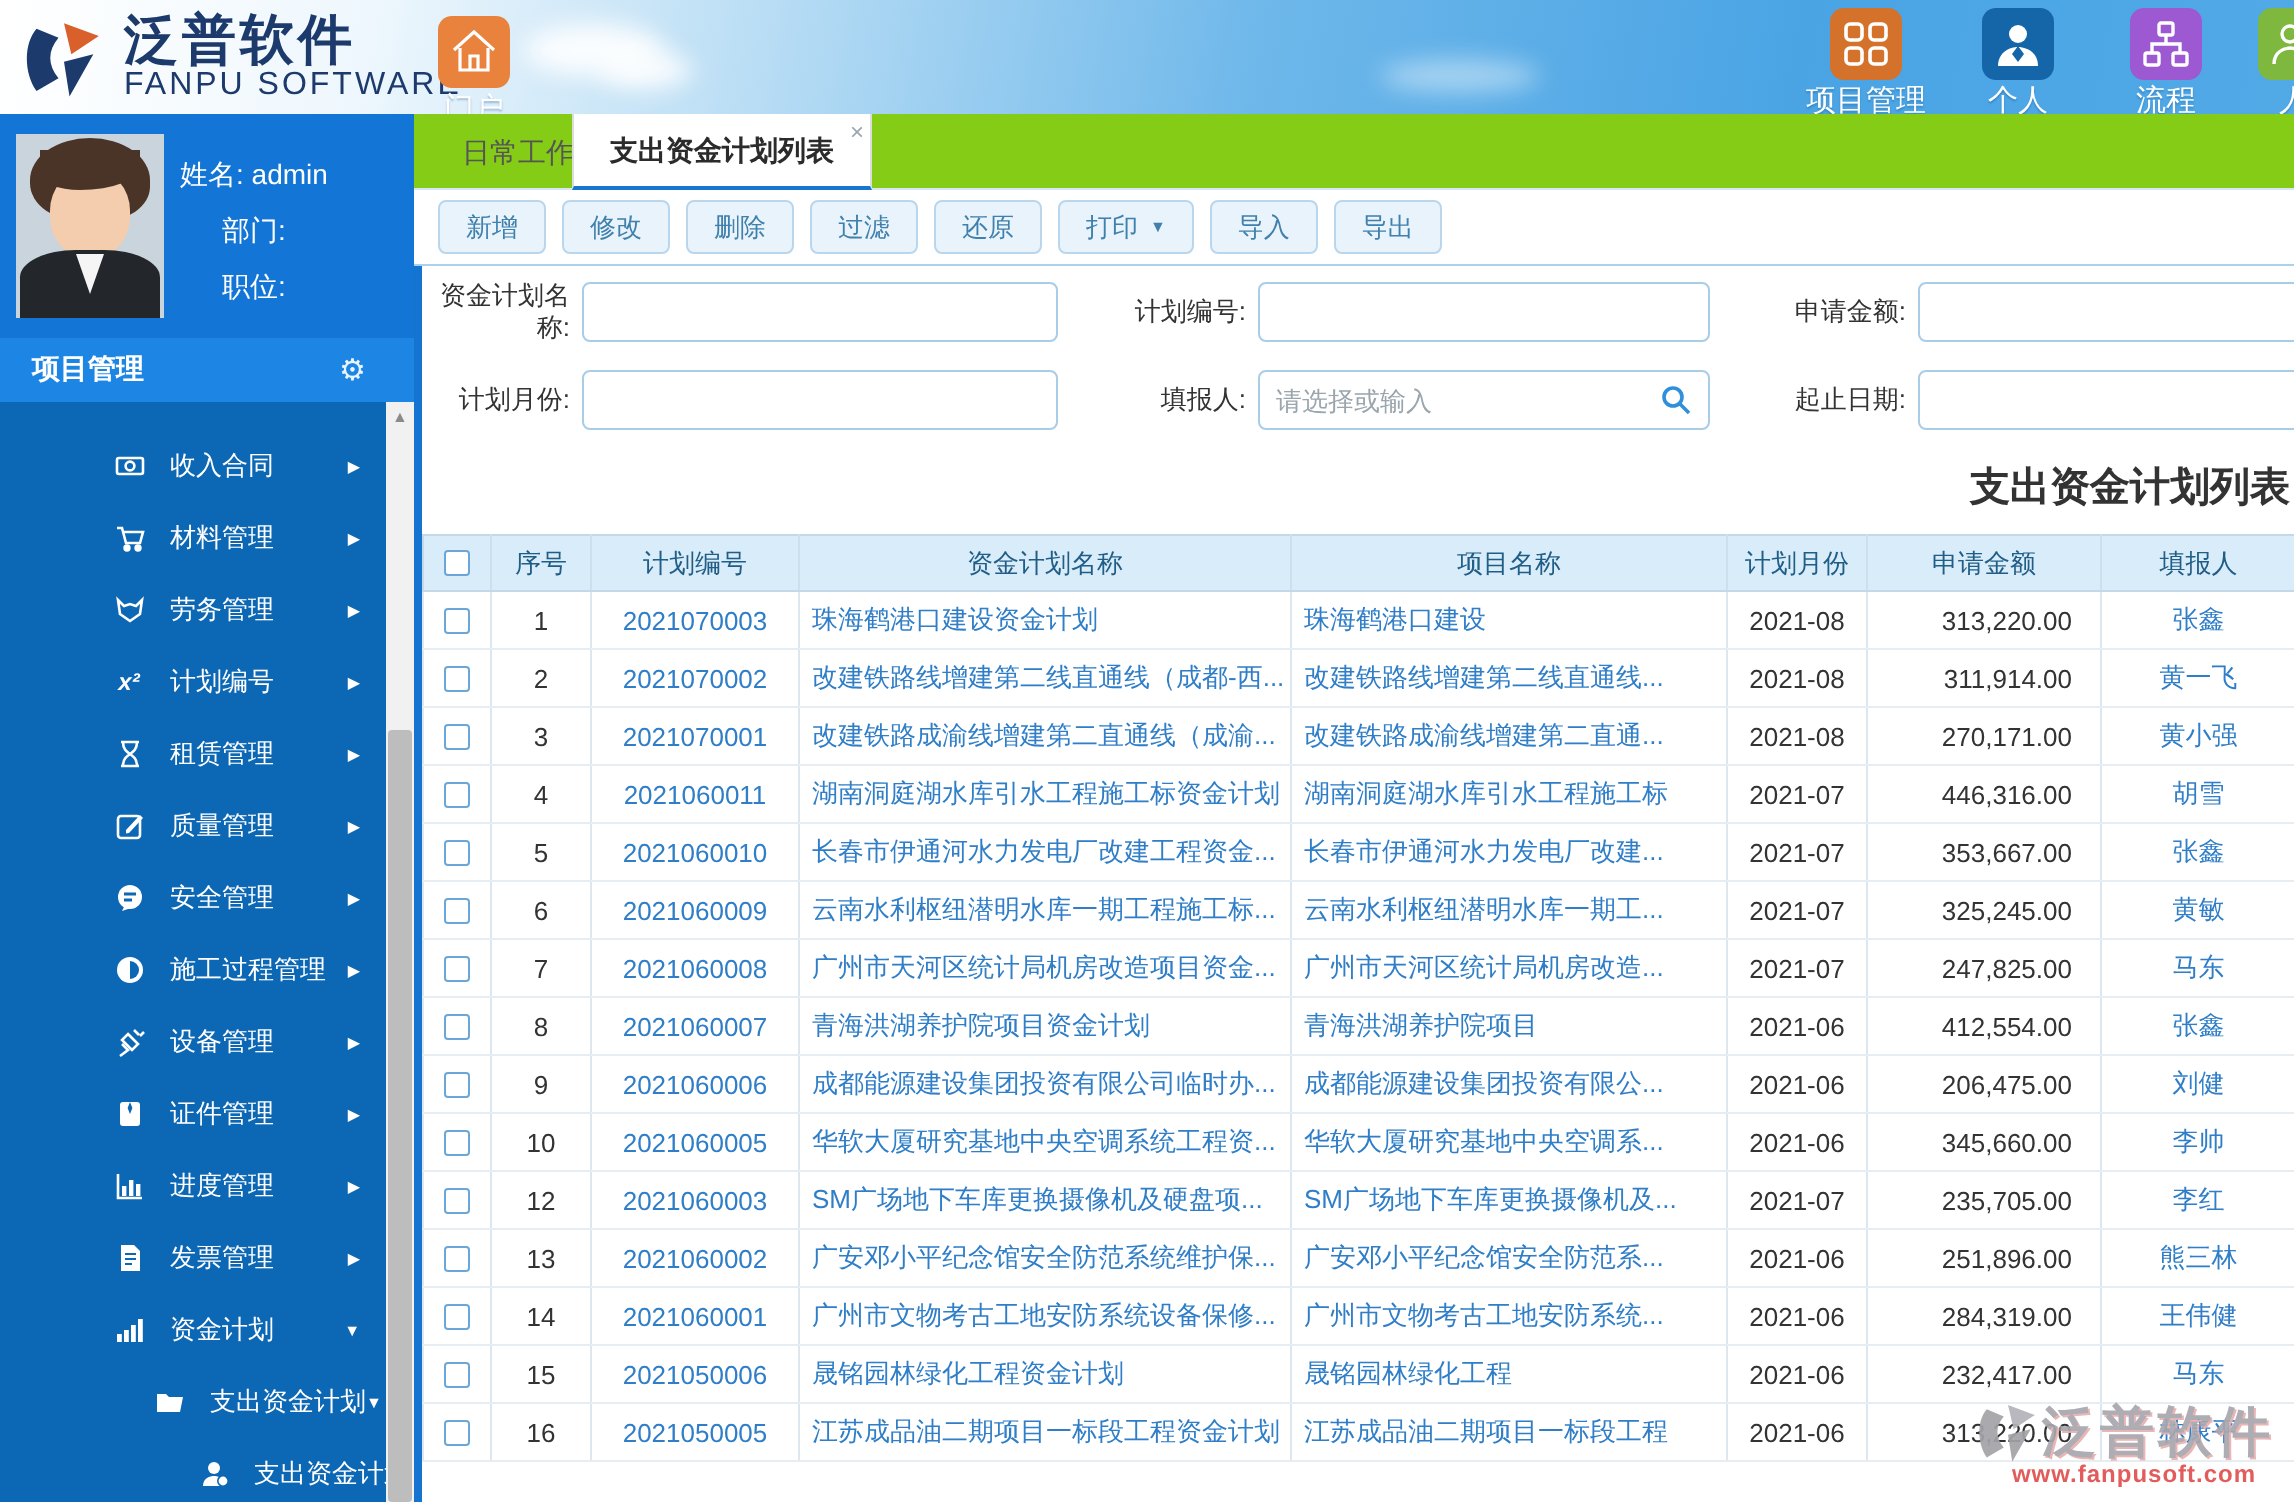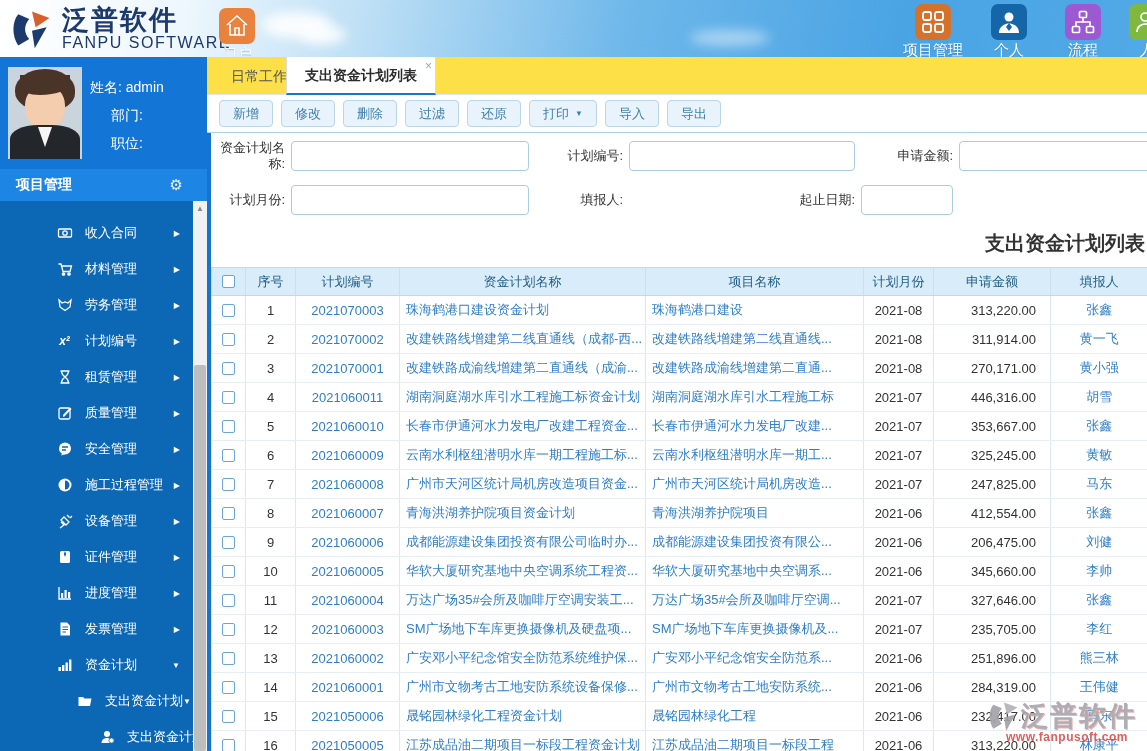--- a/index.html
+++ b/index.html
@@ -40,21 +40,21 @@
   .mi-label { margin-left:12px; white-space:nowrap; }
   .mi-arrow { margin-left:auto; margin-right:13px; font-size:8px; color:#fff; }
   .lv1 .mi-icon{ margin-left:20px; } .lv2 .mi-icon{ margin-left:40px; } .lv3 .mi-icon{ margin-left:62px; }
   
   .sb-scroll { position:absolute; right:0; top:144px; width:14px; height:550px; background:#f1f1f1; }
   .sb-up { height:15px; text-align:center; font-size:8px; color:#8a8a8a; line-height:15px; }
   .sb-thumb { position:absolute; left:1px; top:164px; width:12px; height:386px; background:#bdbdbd; border-radius:2px; }
 
   
   .content { position:absolute; left:207px; top:57px; width:940px; height:694px; background:#fff; }
-  .tabbar { position:absolute; left:0; top:0; width:940px; height:38px; background:#fde047; border-bottom:1px solid #d7e6f2; }
+  .tabbar { position:absolute; left:0; top:0; width:940px; height:38px; background:#84cc16; border-bottom:1px solid #d7e6f2; }
   .tab { position:absolute; top:0; height:38px; line-height:38px; font-size:14px; color:#555; padding:0 18px; cursor:pointer; }
   .tab.active { background:#fff; color:#2b2b2b; font-weight:bold; border-left:1px solid #dcdcdc; border-right:1px solid #dcdcdc; border-bottom:2px solid #1677d2; line-height:36px; }
   .tab-close { position:absolute; right:3px; top:2px; line-height:14px; font-size:12px; color:#9aa7b0; font-weight:normal; cursor:pointer; }
   .toolbar { position:absolute; left:0; top:38px; width:940px; height:38px; background:#fff; display:flex; align-items:center; padding-left:12px; gap:8px; border-bottom:1px solid #a9d2ef; }
   .tbtn { height:27px; min-width:48px; padding:0 13px; background:#e9f3fb; border:1px solid #b9d6ec; border-radius:4px;
     color:#4080ac; font-size:13px; display:flex; align-items:center; justify-content:center; gap:6px; cursor:pointer; }
   .tbtn .caret { font-size:8px; color:#4080ac; }
 
   .blue-strip { position:absolute; left:0; top:76px; width:4px; height:618px; background:#1474d0; }
 
@@ -382,20 +382,24 @@
   <div class="filters" id="filters">
       <div class="f-label">资金计划名称:</div>
       <div class="f-wrap"><input class="f-input" value="" placeholder="" style=""></div>
       <div class="f-label">计划编号:</div>
       <div class="f-wrap"><input class="f-input" value="" placeholder="" style=""></div>
       <div class="f-label">申请金额:</div>
       <div class="f-wrap"><input class="f-input" value="" placeholder="" style=""></div>
       <div class="f-label">计划月份:</div>
       <div class="f-wrap"><input class="f-input" value="" placeholder="" style=""></div>
       <div class="f-label">填报人:</div>
+      <div class="f-wrap"><input class="f-input" value="" placeholder="请选择或输入" style=""><span class="sfx-search"><svg width="16" height="16" viewBox="0 0 16 16" fill="none" stroke="#2f8fdb" stroke-width="1.8">
+            <circle cx="6.5" cy="6.5" r="4.5"></circle>
+            <path d="M10 10 L14.5 14.5"></path>
+          </svg></span></div>
       <div class="f-label">起止日期:</div>
       <div class="f-wrap"><input class="f-input" value="" placeholder="" style=""></div>
     </div>
 
   <div class="list-title">支出资金计划列表</div>
 
   <table class="grid-table" id="grid">
       <colgroup>
         <col style="width:34px">
         <col style="width:50px">
@@ -538,32 +542,20 @@
           <td class="link">华软大厦研究基地中央空调系统工程资...</td>
           <td class="link">华软大厦研究基地中央空调系...</td>
           <td class="c">2021-06</td>
           <td class="r">345,660.00</td>
           <td class="c link">李帅</td>
         </tr>
         <tr>
           <td class="c">
             <div class="cbx"></div>
           </td>
-          <td class="c">11</td>
-          <td class="c link">2021060004</td>
-          <td class="link">万达广场35#会所及咖啡厅空调安装工...</td>
-          <td class="link">万达广场35#会所及咖啡厅空调...</td>
-          <td class="c">2021-07</td>
-          <td class="r">327,646.00</td>
-          <td class="c link">张鑫</td>
-        </tr>
-        <tr>
-          <td class="c">
-            <div class="cbx"></div>
-          </td>
           <td class="c">12</td>
           <td class="c link">2021060003</td>
           <td class="link">SM广场地下车库更换摄像机及硬盘项...</td>
           <td class="link">SM广场地下车库更换摄像机及...</td>
           <td class="c">2021-07</td>
           <td class="r">235,705.00</td>
           <td class="c link">李红</td>
         </tr>
         <tr>
           <td class="c">

